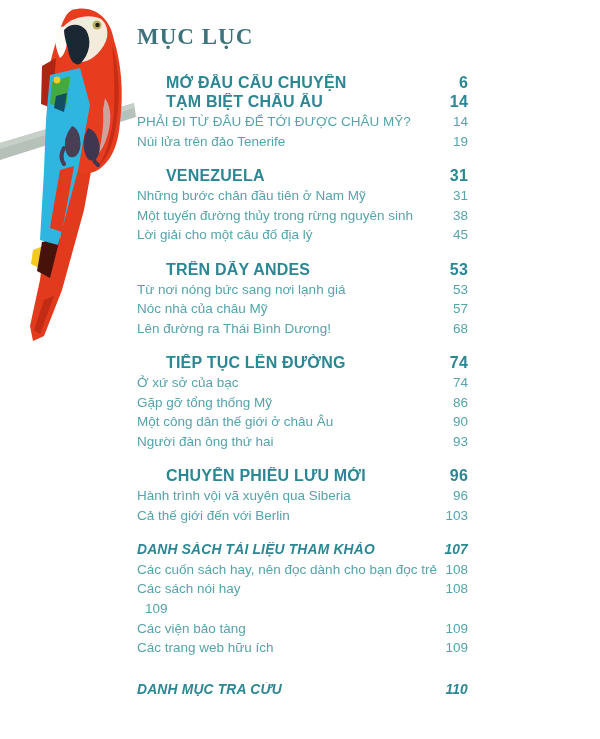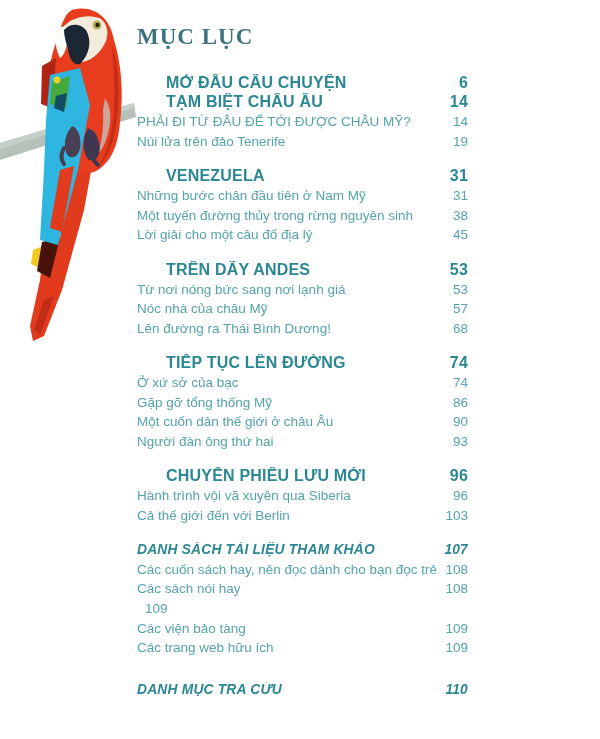--- a/index.html
+++ b/index.html
@@ -176,21 +176,21 @@
         </div>
         <div class="toc-row sub">
           <span class="label">Ở xứ sở của bạc</span>
           <span class="pagenum">74</span>
         </div>
         <div class="toc-row sub">
           <span class="label">Gặp gỡ tổng thống Mỹ</span>
           <span class="pagenum">86</span>
         </div>
         <div class="toc-row sub">
-          <span class="label">Một cuốn dân thế giới ở châu Âu</span>
+          <span class="label">Một công dân thế giới ở châu Âu</span>
           <span class="pagenum">90</span>
         </div>
         <div class="toc-row sub">
           <span class="label">Người đàn ông thứ hai</span>
           <span class="pagenum">93</span>
         </div>
       </div>
       <div class="toc-group">
         <div class="toc-row heading">
           <span class="label">CHUYẾN PHIÊU LƯU MỚI</span>

